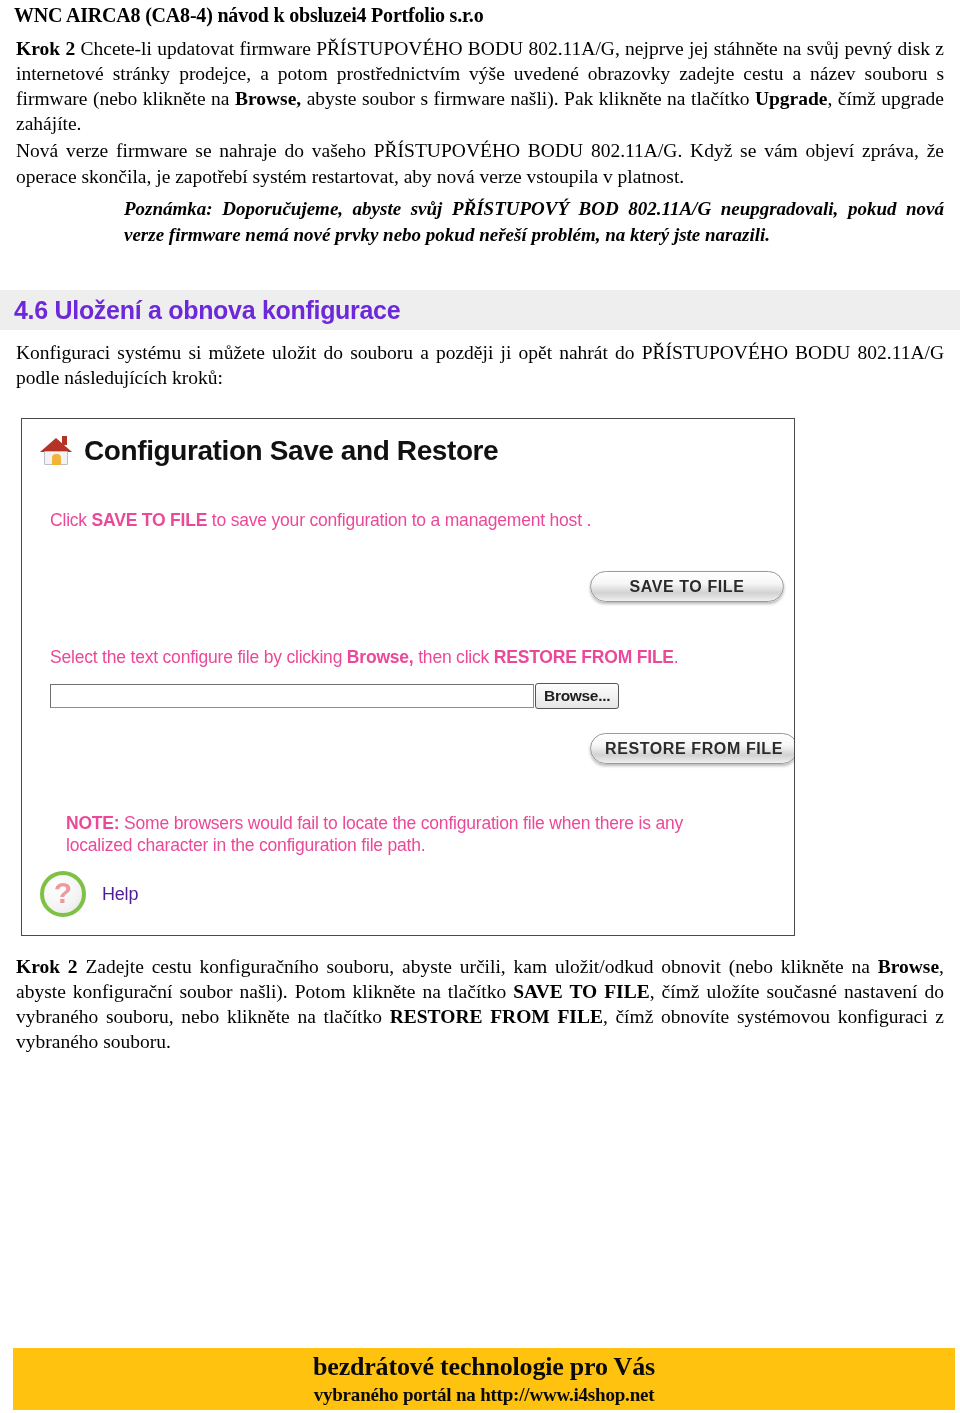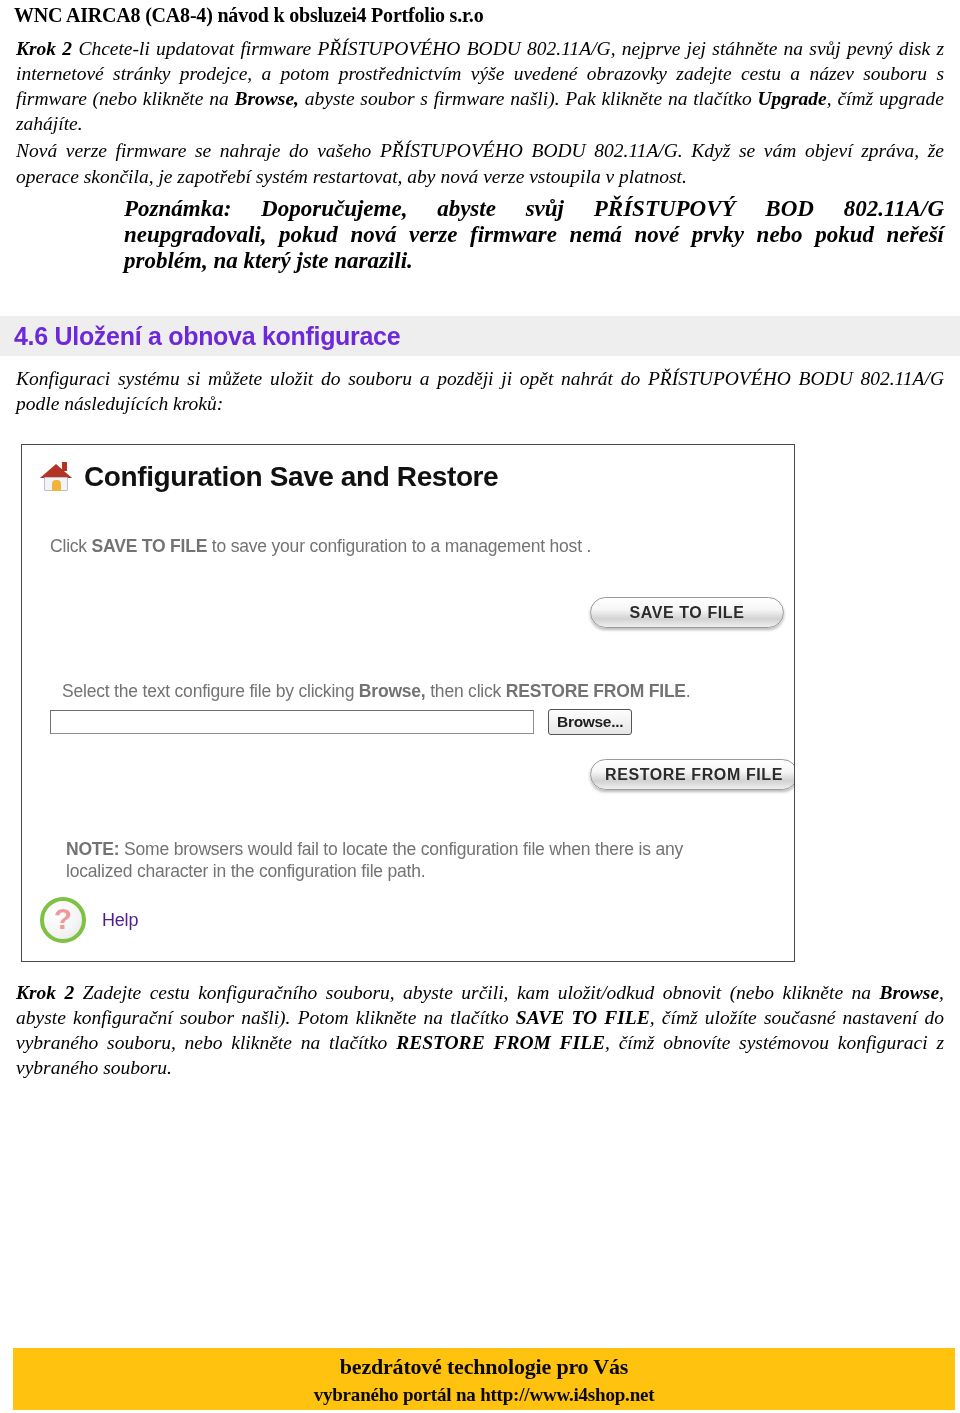--- a/index.html
+++ b/index.html
@@ -39,29 +39,28 @@
   .doc-header .hdr-left { white-space: nowrap; }
   .doc-header .hdr-right { white-space: nowrap; padding-right: 4px; }
 
   
   .para {
     font-size: 19.5px;
     line-height: 25px;
     text-align: justify;
     margin: 0 0 2px 0;
     padding: 0 2px 0 2px;
-    font-style: italic;
   }
   .para.tight { line-height: 26px; }
   .b { font-weight: bold; }
 
   .note-block {
     font-weight: bold;
     font-style: italic;
-    font-size: 23px;
+    font-size: 19px;
     line-height: 26px;
     text-align: justify;
     margin: 6px 0 0 0;
     padding-left: 110px;
     padding-right: 2px;
   }
 
   .spacer-lg { height: 42px; }
   .spacer-md { height: 18px; }
   .spacer-sm { height: 10px; }
@@ -153,26 +152,26 @@
     width: 9px; height: 11px;
     background: #f2b33a;
     border-radius: 4px 4px 0 0;
   }
 
   .shot-text {
     position: absolute;
     font-size: 17.5px;
     line-height: 22px;
     letter-spacing: -0.2px;
-    color: #737373;
+    color: #ec4899;
   }
   .shot-text .sb { font-weight: bold; }
 
   .line-save   { left: 28px; top: 90px; }
-  .line-select { left: 40px; top: 227px; margin-top: 8px; }
+  .line-select { left: 28px; top: 227px; }
   .line-note   { left: 44px; top: 393px; width: 640px; }
 
   
   .pill {
     position: absolute;
     display: flex;
     align-items: center;
     justify-content: center;
     height: 31px;
     border-radius: 16px;
@@ -189,21 +188,21 @@
   }
   .btn-save    { left: 568px; top: 152px; width: 194px; }
   .btn-restore { left: 568px; top: 314px; width: 208px; }
 
   
   .file-row {
     position: absolute;
     left: 28px; top: 264px;
     display: flex;
     align-items: center;
-    gap: 14px;
+    gap: 1px;
   }
   .file-input {
     width: 484px;
     height: 24px;
     box-sizing: border-box;
     border: 1px solid #8d8d8d;
     border-top-color: #6f6f6f;
     border-left-color: #6f6f6f;
     background: #ffffff;
   }
@@ -262,21 +261,21 @@
     width: 942px;
     height: 62px;
     background: #FFC20E;
     text-align: center;
     color: #0a0a0a;
     box-sizing: border-box;
     padding-top: 4px;
   }
   .footer-band .f1 {
     font-weight: bold;
-    font-size: 22px;
+    font-size: 26px;
     line-height: 30px;
     letter-spacing: -0.2px;
   }
   .footer-band .f2 {
     font-weight: bold;
     font-size: 19px;
     line-height: 26px;
     letter-spacing: -0.2px;
   }
 </style>

